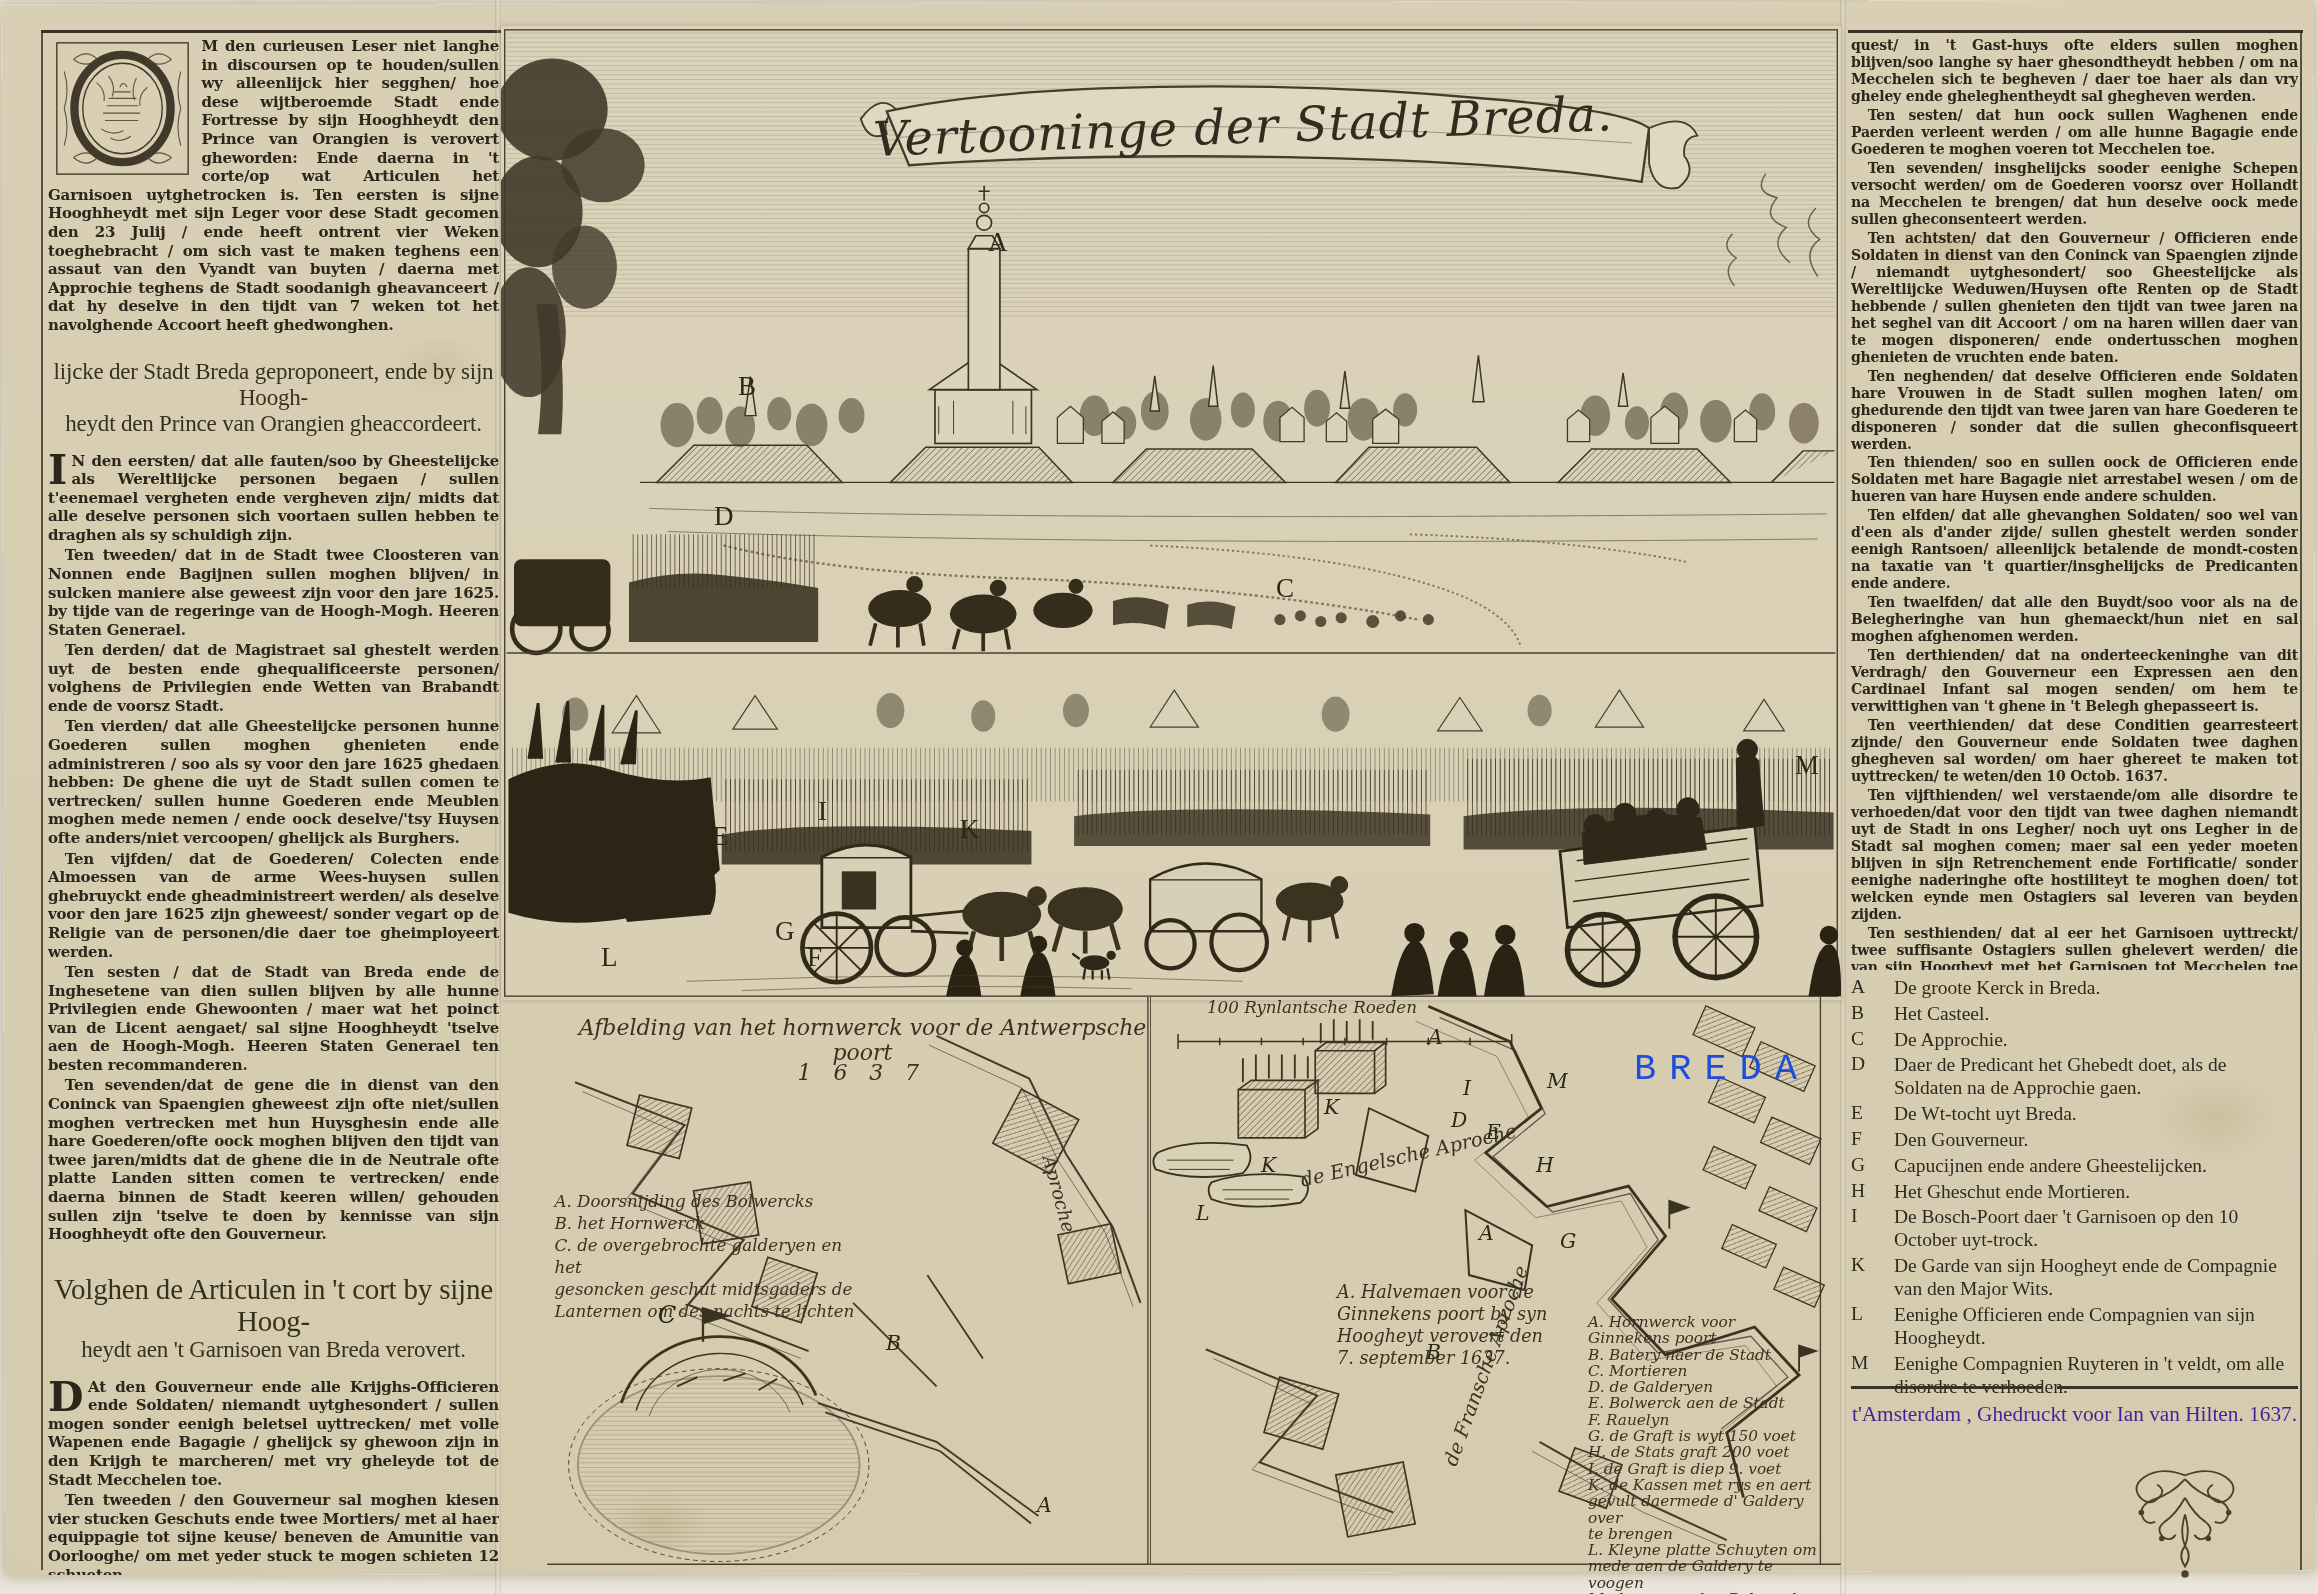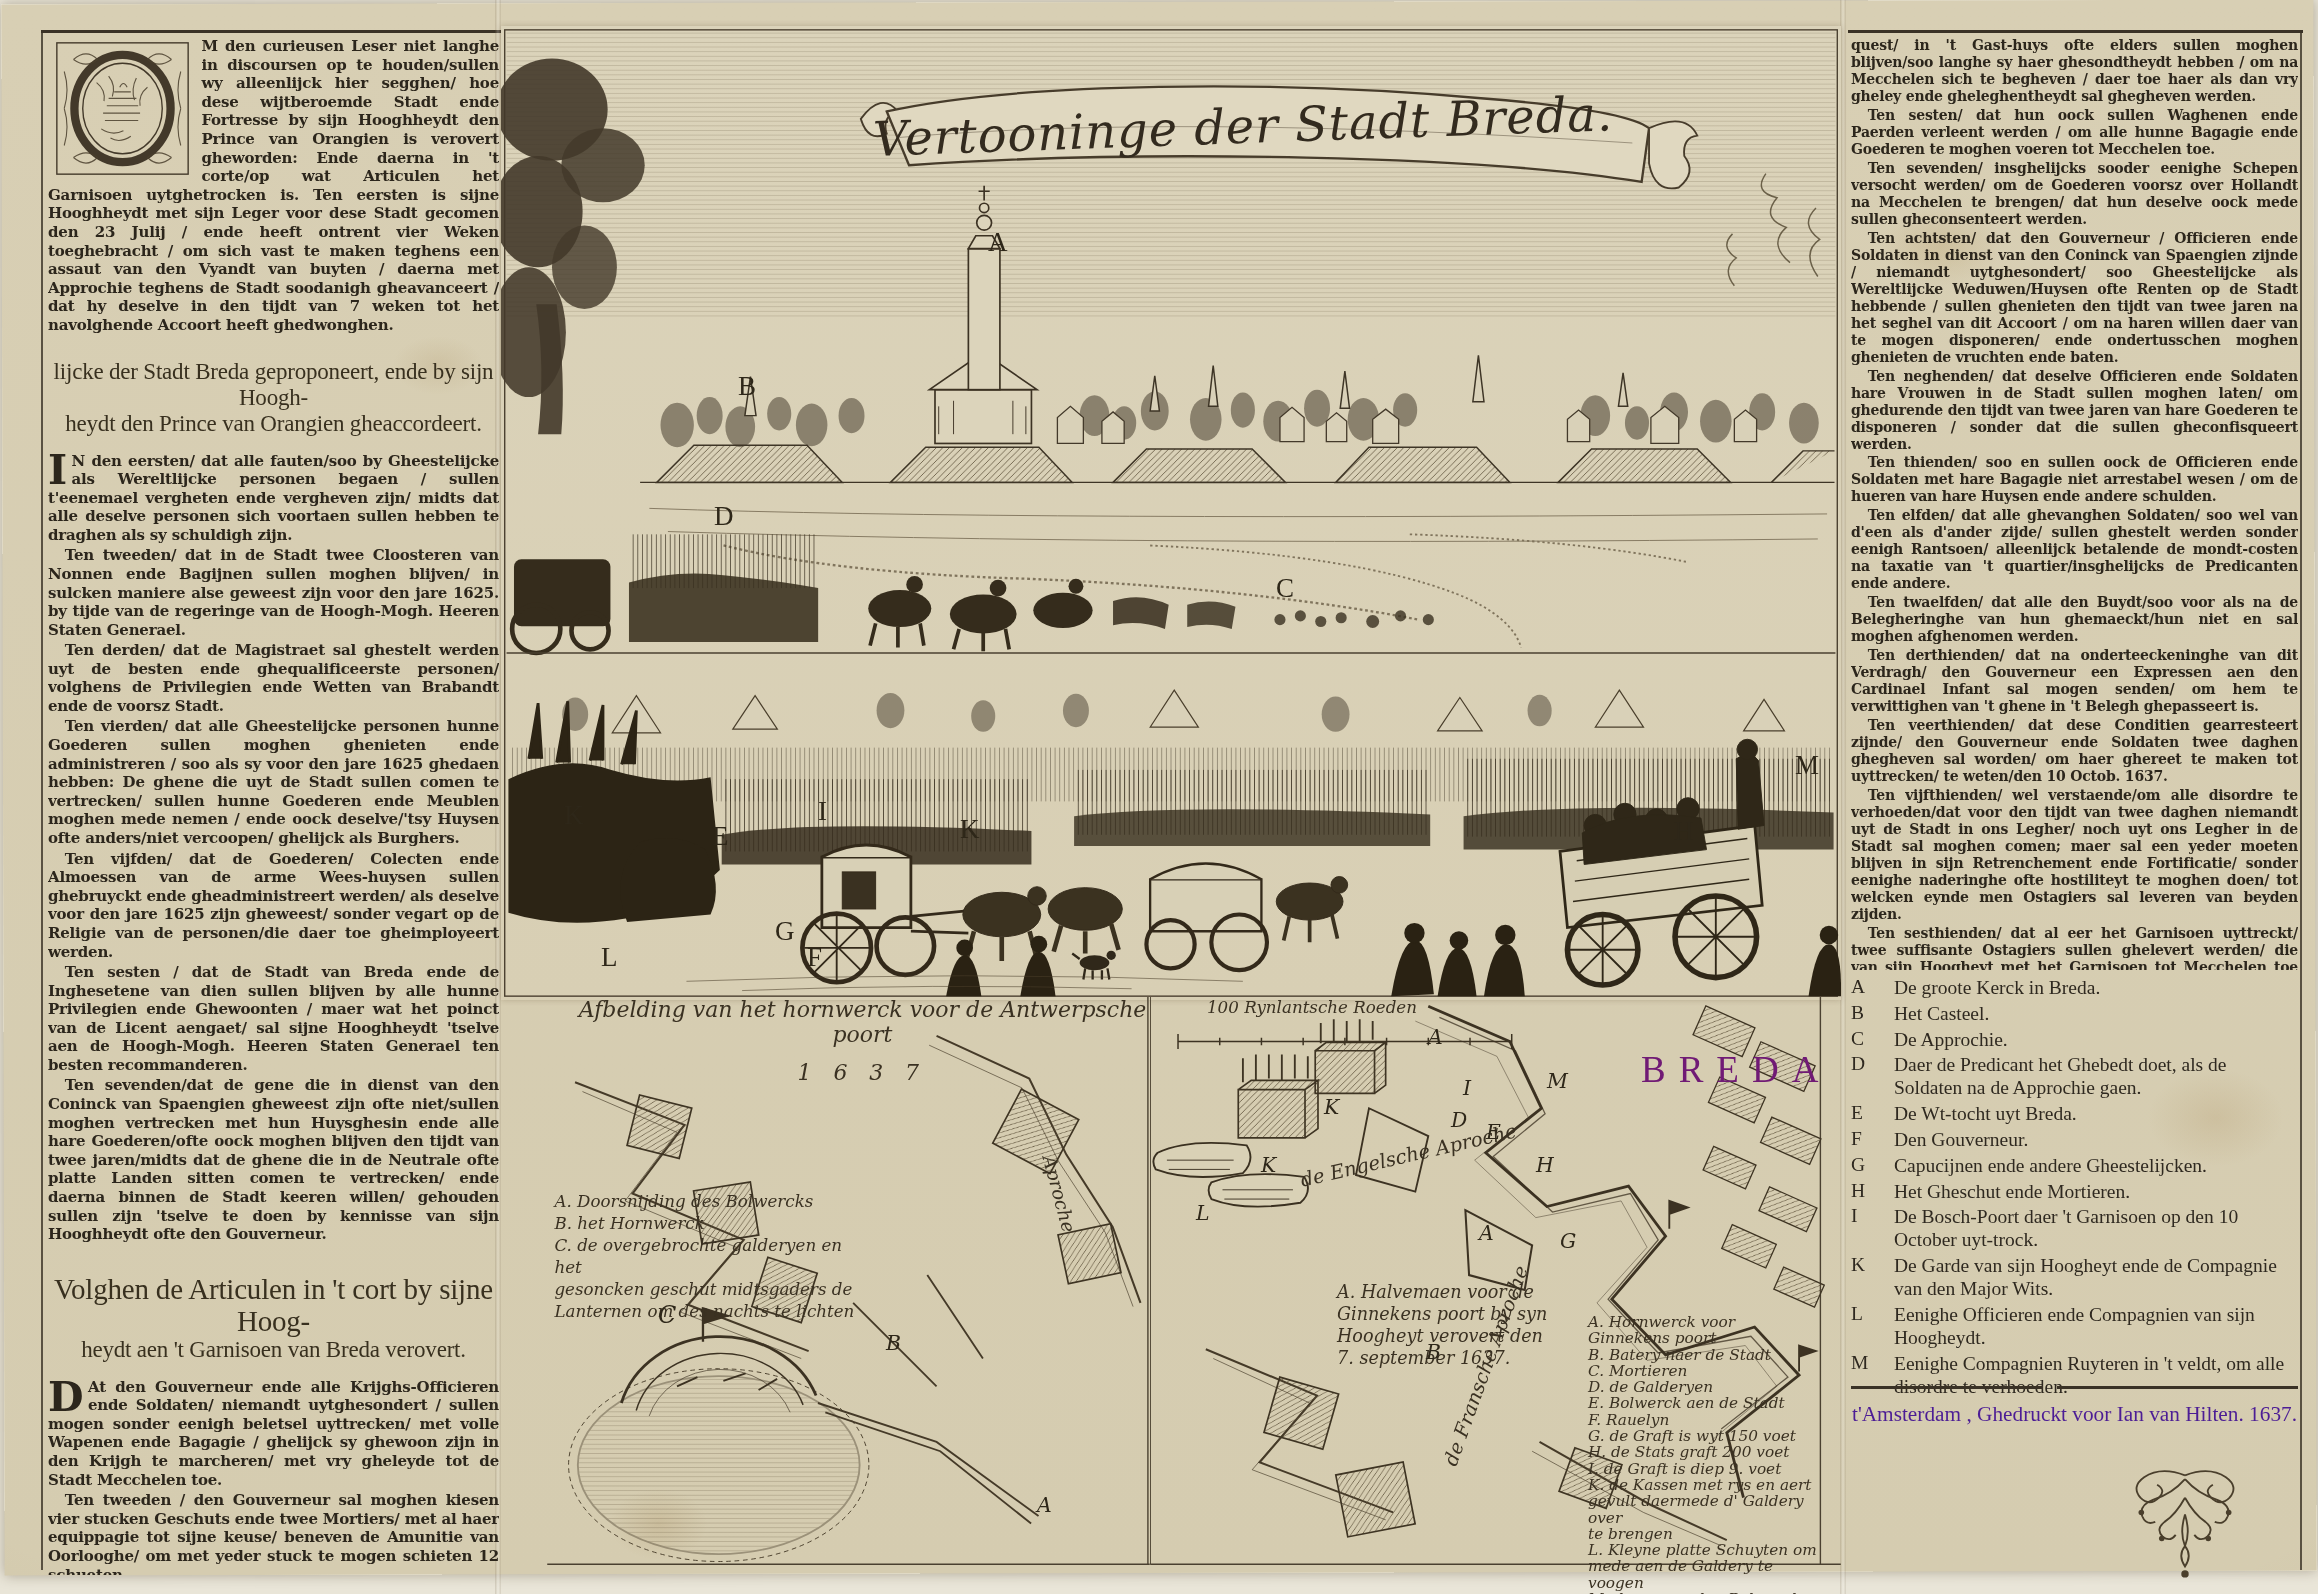--- a/index.html
+++ b/index.html
@@ -36,21 +36,21 @@
   .title{position:absolute;left:371px;top:72px;width:742px;text-align:center;
          font-style:italic;font-size:48px;letter-spacing:0.9px;color:#332b1f;
          transform:rotate(-2deg);font-family:"DejaVu Serif",serif;}
   .mk{position:absolute;font-family:"Liberation Serif",serif;font-size:27px;color:#2e2719;font-weight:400;}
   
   .maps{position:absolute;left:547px;top:997px;width:1294px;height:571px;}
   .scr{position:absolute;font-style:italic;font-family:"DejaVu Serif",serif;color:#3a3122;}
   .mapcapc{text-align:center;}
   .legendL div{font-size:16.7px;line-height:22px;}
   .legendR div{font-size:15.3px;line-height:16.3px;}
-  .breda{position:absolute;font-family:Liberation Serif, serif;font-size:37px;letter-spacing:13px;color:#701a75;margin-left:7px;}
+  .breda{position:absolute;font-family:Liberation Mono, monospace;font-size:37px;letter-spacing:13px;color:#1d4ed8;}
   .mmk{position:absolute;font-style:italic;font-size:20.4px;font-family:"DejaVu Serif",serif;color:#2e2719;}
   
   .leg{position:absolute;left:1851px;top:976px;width:447px;}
   .leg .row{display:flex;margin-bottom:2.8px;}
   .leg .lt{width:43px;flex:0 0 43px;font-family:"Liberation Serif",serif;font-size:19.5px;}
   .leg .tx{font-family:"Liberation Serif",serif;font-size:19.5px;line-height:23px;}
   .imprint{position:absolute;left:1851px;top:1402px;width:447px;text-align:center;
            font-family:"Liberation Serif",serif;font-size:21.3px;color:#4c1d95;}
   .dbl{position:absolute;left:1851px;top:1386px;width:447px;height:2.8px;
        background:linear-gradient(90deg,#3a3226 0 43%,transparent 43% 46%,#3a3226 46% 100%);}
@@ -464,21 +464,21 @@
       <rect x="130" y="418" width="66" height="62" transform="rotate(16 163 449)"></rect>
       <rect x="206" y="508" width="74" height="68" transform="rotate(-11 243 542)"></rect>
       <rect x="448" y="494" width="54" height="50" transform="rotate(20 475 519)"></rect>
     </g>
     <g stroke="#3c3222" stroke-width="2" fill="#3c3222">
       <path d="M560,250 l0,-30 M560,220 l20,7 -20,7z"></path>
       <path d="M700,404 l0,-28 M700,376 l18,6 -18,6z"></path>
     </g>
   </svg>
 
-  <div class="scr mapcapc" style="left:28px;top:0;width:575px;font-size:22px;font-style:italic;">Afbelding van het hornwerck voor de Antwerpsche poort</div>
+  <div class="scr mapcapc" style="left:28px;top:18px;width:575px;font-size:22px;font-style:italic;">Afbelding van het hornwerck voor de Antwerpsche poort</div>
   <div class="scr mapcapc" style="left:111px;top:63px;width:408px;font-size:22px;letter-spacing:7.4px;">1 6 3 7</div>
   <div class="scr legendL" style="left:7.4px;top:193px;width:306px;">
         <div>A. Doorsnijding des Bolwercks</div>
         <div>B. het Hornwerck</div>
         <div>C. de overgebrochte galderyen en het</div>
         <div>gesoncken geschut midtsgaders de</div>
         <div>Lanternen om des nachts te lichten</div>
       </div>
   <span class="mmk" style="left:111px;top:304px;font-size:24px;">C</span>
   <span class="mmk" style="left:339px;top:334px;">B</span>

